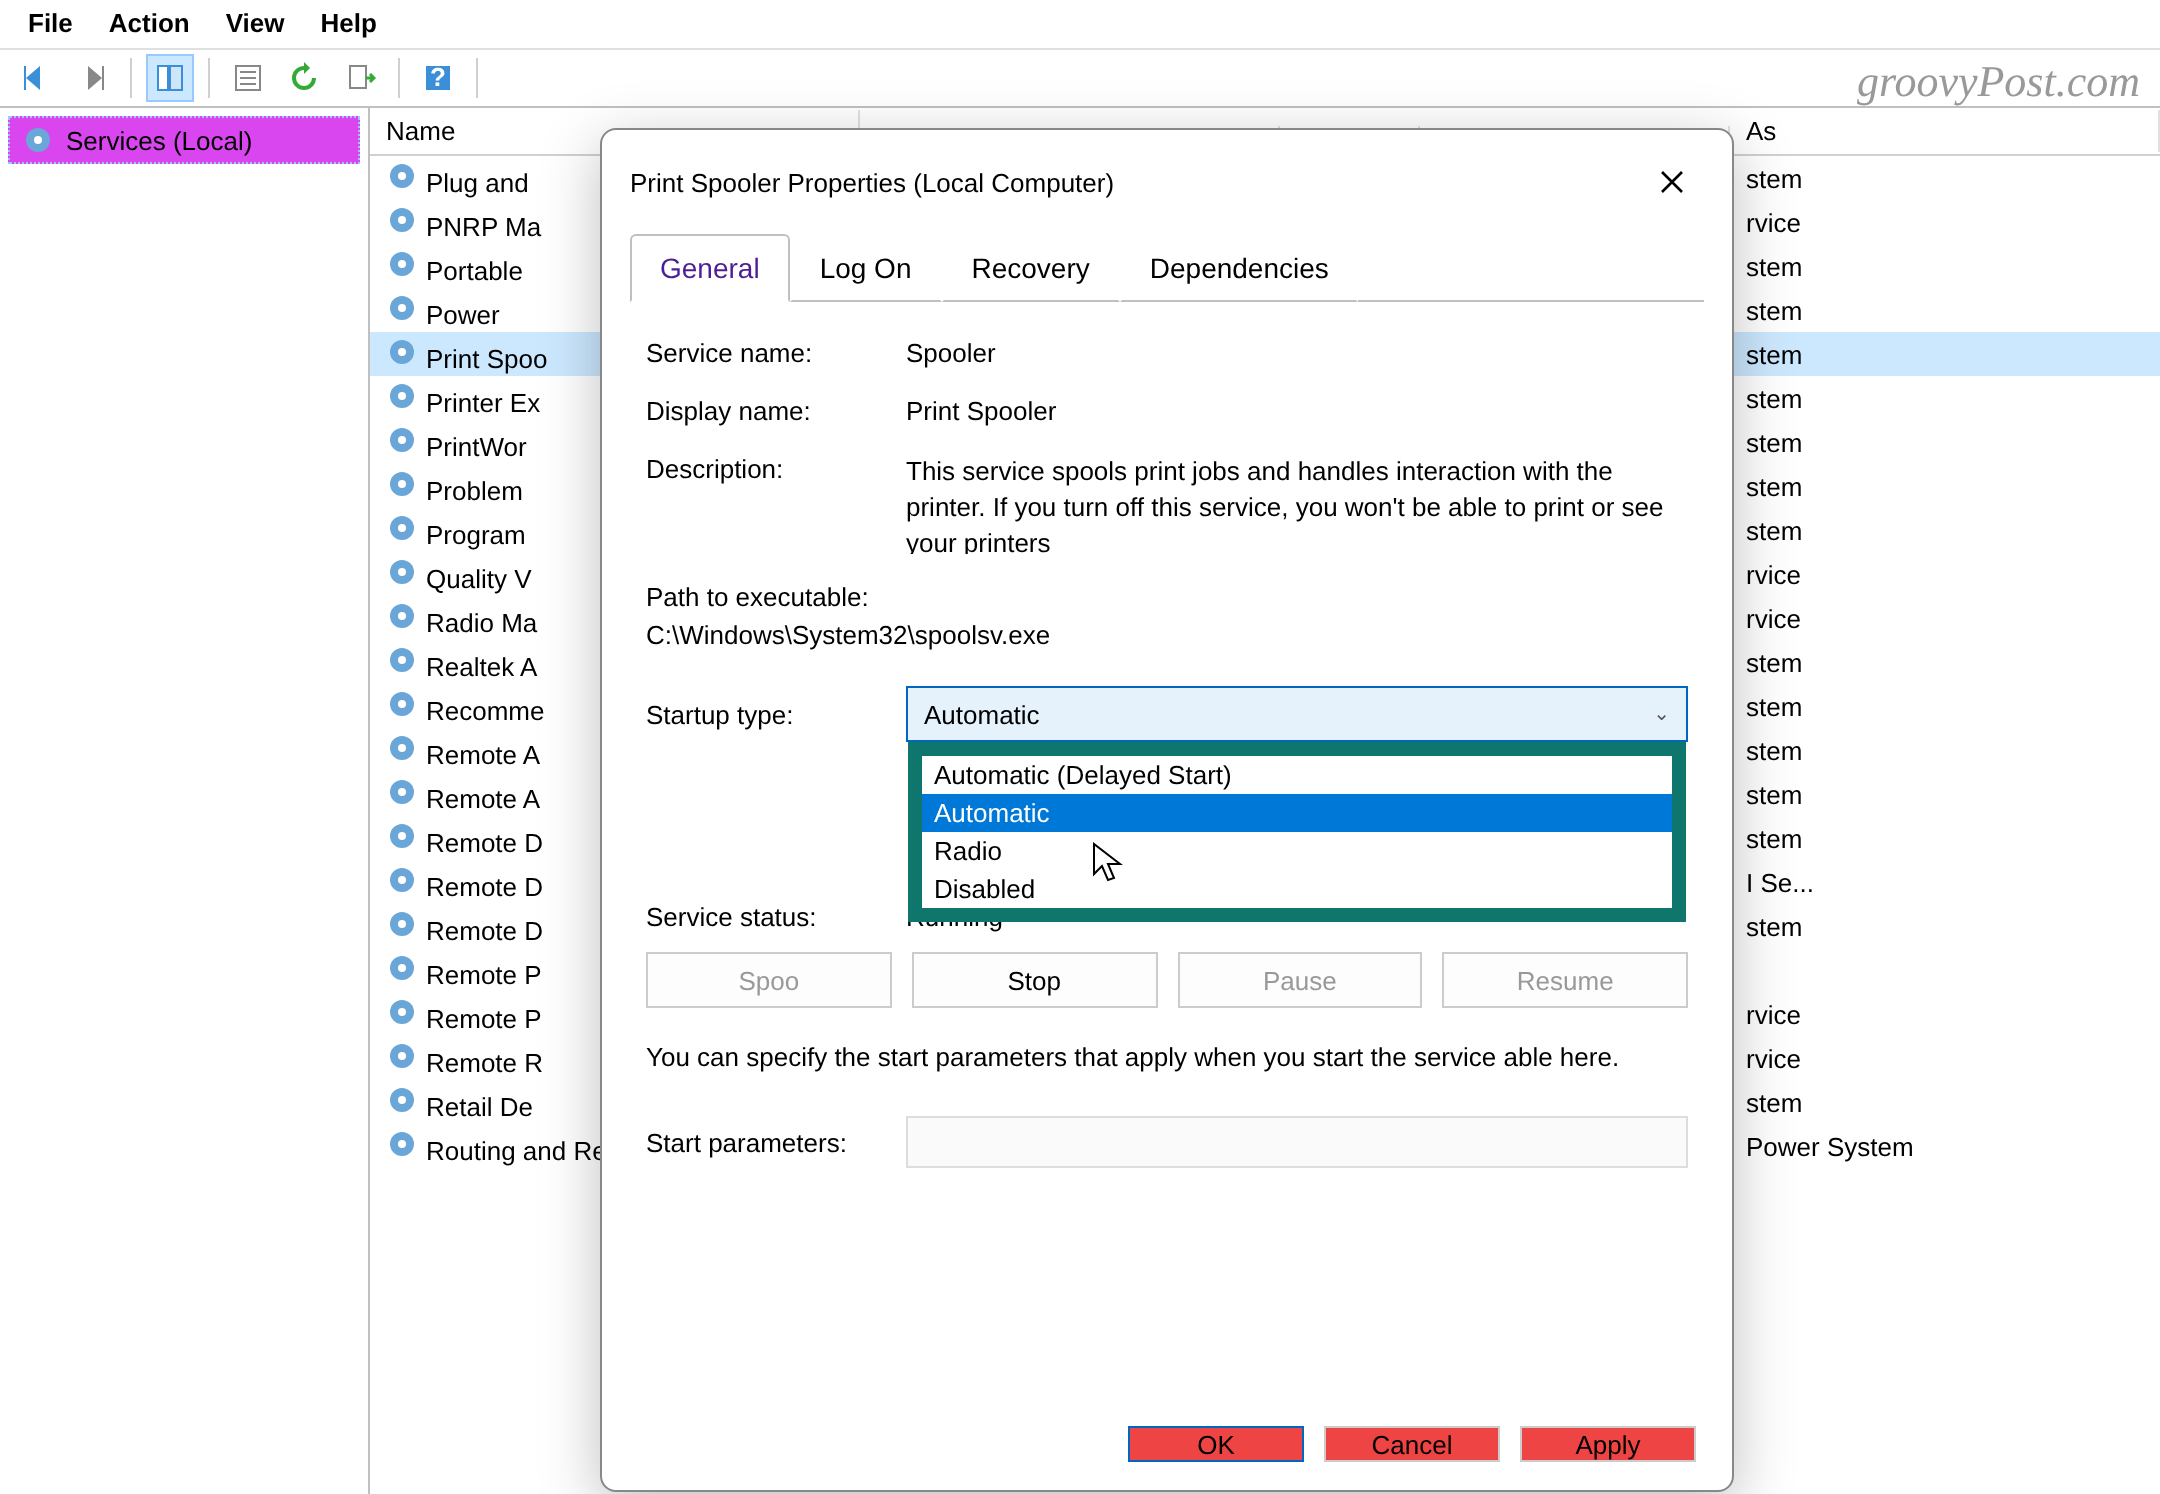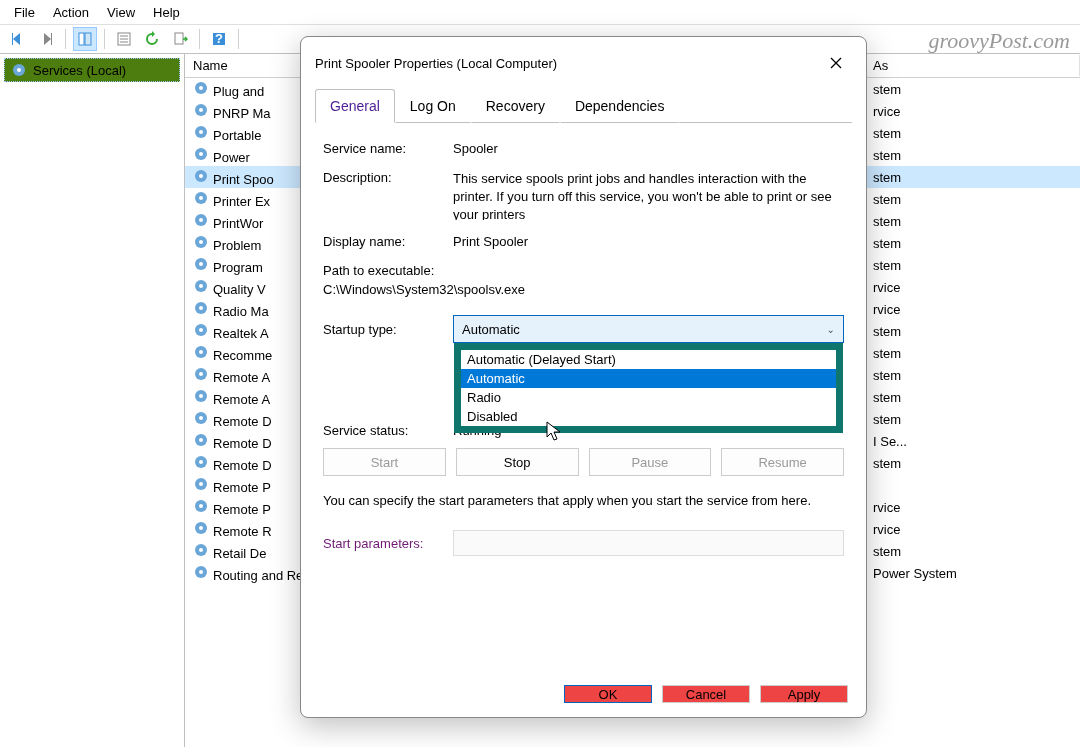--- a/index.html
+++ b/index.html
@@ -1,49 +1,49 @@
 <!DOCTYPE html>
 <html><head>
 <meta charset="utf-8">
 <style>
 * { box-sizing: border-box; margin: 0; padding: 0; font-family: 'Segoe UI', Tahoma, sans-serif; font-size: 13px; }
 body { width: 1080px; height: 747px; background: #fff; position: relative; overflow: hidden; }
 
 
-.menubar { display: flex; gap: 2px; padding: 2px 6px; height: 24px; align-items: center; }
+.menubar { display: flex; gap: 2px; padding: 2px 6px; height: 24px; align-items: flex-start; font-weight: bold; }
 .menubar span { padding: 2px 8px; cursor: default; }
 
 
 .toolbar { display: flex; align-items: center; gap: 4px; padding: 2px 6px; height: 30px; border-top: 1px solid #e0e0e0; border-bottom: 1px solid #c0c0c0; }
 .tb-btn { width: 24px; height: 24px; display: flex; align-items: center; justify-content: center; }
 .tb-sep { width: 1px; height: 20px; background: #d0d0d0; margin: 0 3px; }
 
 
 .main { display: flex; height: calc(100% - 54px); }
 .tree-pane { width: 185px; border-right: 1px solid #c0c0c0; padding: 4px; }
-.tree-item { display: flex; align-items: center; gap: 6px; padding: 3px 6px; background: #4d7c0f; border: 1px dotted #99c9ff; }
+.tree-item { display: flex; align-items: center; gap: 6px; padding: 3px 6px; background: #d946ef; border: 1px dotted #99c9ff; }
 .list-pane { flex: 1; position: relative; }
 .list-header { display: flex; border-bottom: 1px solid #d0d0d0; height: 24px; align-items: center; font-weight: 400; }
 .list-header .col { padding: 3px 8px; border-right: 1px solid #e0e0e0; }
 .col-name { width: 245px; }
 .col-desc { width: 210px; }
 .col-status { width: 70px; }
 .col-startup { width: 155px; }
 .col-logon { flex: 1; }
 .list-body { overflow: hidden; }
 .list-row { display: flex; height: 22px; align-items: center; }
 .list-row.selected { background: #cce8ff; }
 .list-row .col { padding: 2px 8px; white-space: nowrap; overflow: hidden; }
 .svc-icon { width: 16px; height: 16px; display: inline-flex; align-items: center; justify-content: center; margin-right: 4px; }
 
 
 .watermark { position: absolute; top: 28px; right: 10px; font-family: Georgia, serif; font-size: 22px; color: #999; font-style: italic; }
 
 
-.dialog { position: absolute; left: 300px; top: 36px; width: 567px; height: 682px; background: #fff; border: 1px solid #888; border-radius: 8px; box-shadow: 0 8px 30px rgba(0,0,0,.25); }
+.dialog { position: absolute; left: 300px; top: 64px; width: 567px; height: 682px; background: #fff; border: 1px solid #888; border-radius: 8px; box-shadow: 0 8px 30px rgba(0,0,0,.25); }
 .dlg-title { display: flex; align-items: center; justify-content: space-between; padding: 10px 14px; font-size: 14px; }
 .close-btn { width: 32px; height: 32px; display: flex; align-items: center; justify-content: center; cursor: pointer; }
 .tabs { display: flex; padding: 0 14px; }
 .tab { padding: 8px 14px; border: 1px solid transparent; border-bottom: 1px solid #c0c0c0; font-size: 14px; cursor: default; }
 .tab.active { border: 1px solid #c0c0c0; border-bottom: 1px solid #fff; border-radius: 3px 3px 0 0; color: #4c1d95; }
 .tab-border { border-bottom: 1px solid #c0c0c0; flex: 1; }
 .dlg-body { padding: 18px 22px; }
 .field-row { display: flex; margin-bottom: 14px; }
 .field-label { width: 130px; flex-shrink: 0; }
 .field-value { flex: 1; }
@@ -55,21 +55,21 @@
 .combo-arrow { position: absolute; right: 8px; font-size: 10px; color: #555; }
 .dropdown { position: absolute; left: 0; right: 0; top: 27px; border: 7px solid #0f766e; background: #fff; z-index: 10; }
 .dropdown-item { padding: 2px 6px; }
 .dropdown-item.sel { background: #0078d7; color: #fff; }
 .status-row { display: flex; margin-top: 80px; margin-bottom: 10px; }
 .btn-row { display: flex; gap: 10px; margin-bottom: 16px; }
 .svc-btn { flex: 1; height: 28px; border: 1px solid #ccc; background: #fdfdfd; display: flex; align-items: center; justify-content: center; font-size: 13px; }
 .svc-btn.disabled { color: #999; }
 .hint { margin-bottom: 20px; line-height: 1.4; }
 .param-row { display: flex; align-items: center; }
-.param-label { width: 130px; color: #701a75; }
+.param-label { width: 130px; color: #000000; }
 .param-input { flex: 1; height: 26px; border: 1px solid #ddd; background: #fafafa; }
 .dlg-footer { position: absolute; bottom: 14px; right: 18px; display: flex; gap: 10px; }
 .dlg-btn { width: 88px; height: 18px; border: 1px solid #ccc; background: #ef4444; display: flex; align-items: center; justify-content: center; font-size: 13px; }
 .dlg-btn.primary { border-color: #0067c0; }
 
 .cursor { position: absolute; left: 546px; top: 421px; z-index: 20; pointer-events: none; }
 
 .gear-svg { fill: #6aa6d8; }
 </style>
 </head>
@@ -447,26 +447,26 @@
     <div class="tab">Recovery</div>
     <div class="tab">Dependencies</div>
     <div class="tab-border"></div>
   </div>
   <div class="dlg-body">
     <div class="field-row">
       <div class="field-label">Service name:</div>
       <div class="field-value">Spooler</div>
     </div>
     <div class="field-row">
+      <div class="field-label">Display name:</div>
+      <div class="field-value">Print Spooler</div>
+    </div>
+    <div class="field-row">
       <div class="field-label">Description:</div>
       <div class="desc-box">This service spools print jobs and handles interaction with the printer.  If you turn off this service, you won't be able to print or see your printers</div>
-    </div>
-    <div class="field-row">
-      <div class="field-label">Display name:</div>
-      <div class="field-value">Print Spooler</div>
     </div>
     <div class="path-section">
       <div>Path to executable:</div>
       <div>C:\Windows\System32\spoolsv.exe</div>
     </div>
     <div class="startup-row">
       <div class="field-label">Startup type:</div>
       <div class="combo">
         <span>Automatic</span>
         <span class="combo-arrow">⌄</span>
@@ -476,26 +476,26 @@
           <div class="dropdown-item">Radio</div>
           <div class="dropdown-item">Disabled</div>
         </div>
       </div>
     </div>
     <div class="status-row">
       <div class="field-label">Service status:</div>
       <div>Running</div>
     </div>
     <div class="btn-row">
-      <div class="svc-btn disabled">Start</div>
+      <div class="svc-btn disabled">Spoo</div>
       <div class="svc-btn">Stop</div>
       <div class="svc-btn disabled">Pause</div>
       <div class="svc-btn disabled">Resume</div>
     </div>
-    <div class="hint">You can specify the start parameters that apply when you start the service from here.</div>
+    <div class="hint">You can specify the start parameters that apply when you start the service able here.</div>
     <div class="param-row">
       <div class="param-label">Start parameters:</div>
       <div class="param-input"></div>
     </div>
   </div>
   <div class="dlg-footer">
     <div class="dlg-btn primary">OK</div>
     <div class="dlg-btn">Cancel</div>
     <div class="dlg-btn">Apply</div>
   </div>

